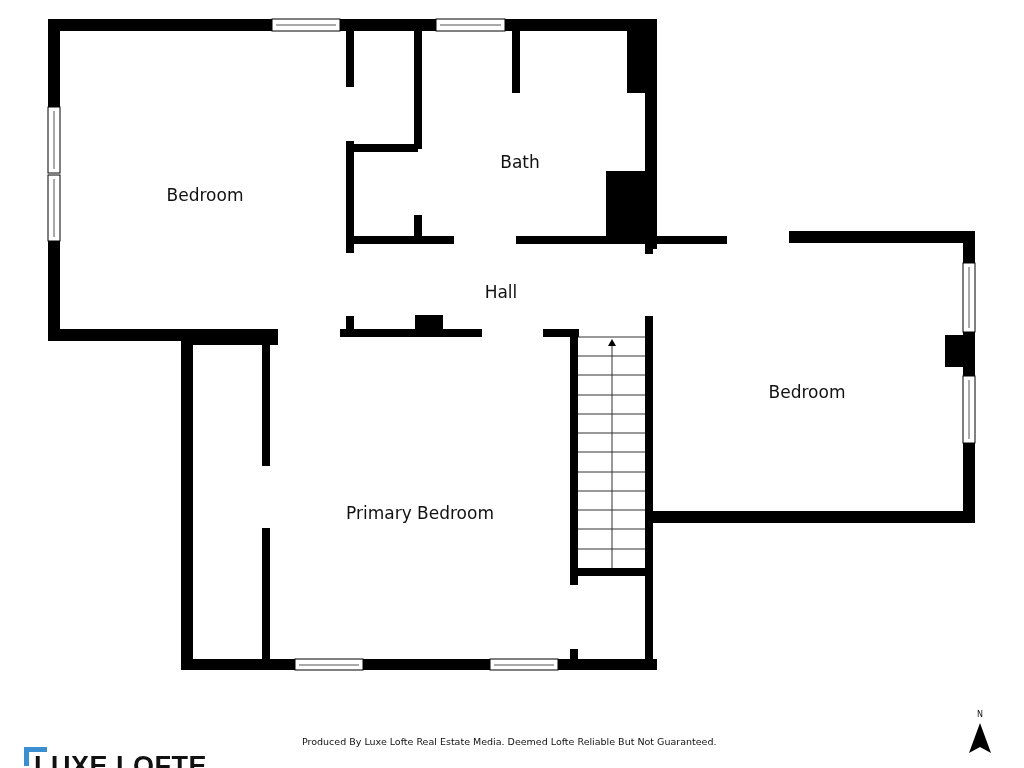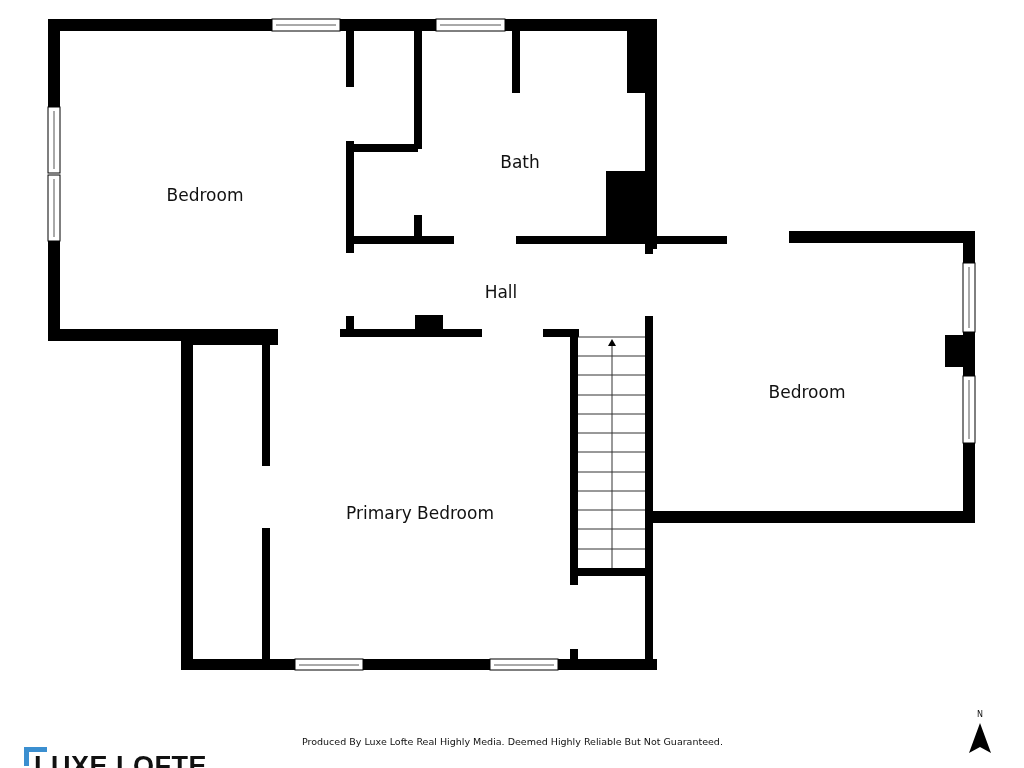--- a/index.html
+++ b/index.html
@@ -142,20 +142,20 @@
   </g>
 </svg>
 
 <div class="logo">
   <div class="logo-bracket-tl"></div>
   <div class="logo-bracket-br"></div>
   <div class="logo-name">LUXE LOFTE</div>
   <div class="logo-sub">REAL ESTATE MEDIA</div>
 </div>
 
-<div class="disclaimer">Produced By Luxe Lofte Real Highly Media. Deemed Highly Reliable But Not Guaranteed.</div>
+<div class="disclaimer">Produced By Luxe Lofte Real Estate Media. Deemed Lofte Reliable But Not Guaranteed.</div>
 
 <div class="north">
   <div class="north-label">N</div>
   <svg width="30" height="46" viewBox="0 0 30 46">
     <polygon points="14,13 3,43 14,37 25,43" fill="#000"></polygon>
   </svg>
 </div>
 
 </body></html>

